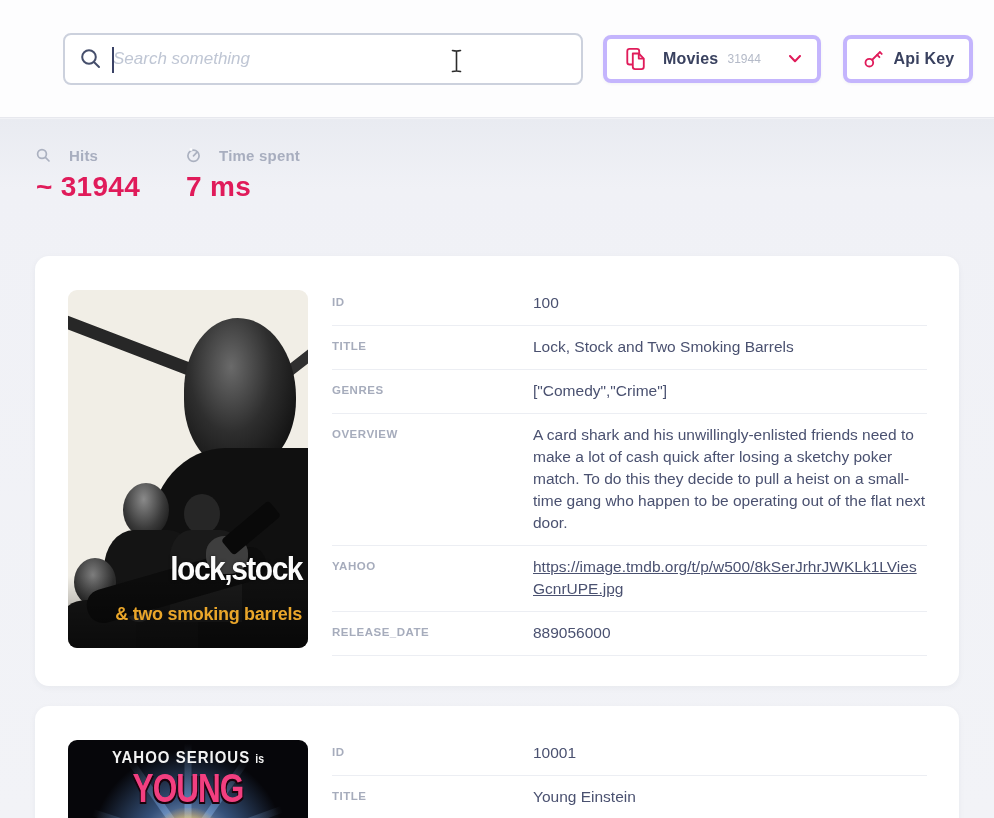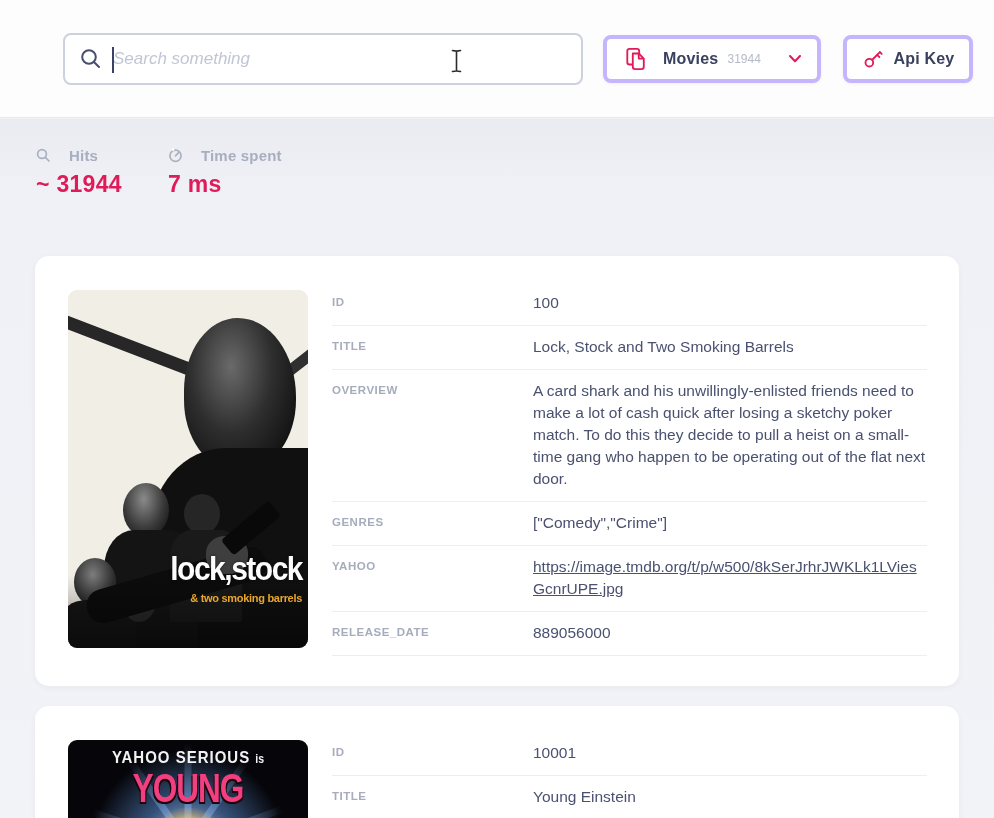--- a/index.html
+++ b/index.html
@@ -35,21 +35,21 @@
   
   .main { position:absolute; top:119px; left:0; width:994px; height:699px;
           background:linear-gradient(180deg,#e9ebf1 0%,#f0f1f6 10%,#f2f3f7 100%); }
 
   
   .stats { position:absolute; top:147px; left:36px; display:flex; }
   .stat { margin-right:46px; }
   .stat-head { display:flex; align-items:center;gap:12px; }
   .stat-head svg { width:15px; height:15px; margin-right:6px; flex:none; }
   .stat-label { font-size:15px; font-weight:bold; color:#a8aebf; letter-spacing:.2px; }
-  .stat-value { margin-top:7px; font-size:23px; font-weight:bold; color:#e01b5a; letter-spacing:.3px; }
+  .stat-value { margin-top:7px; font-size:28px; font-weight:bold; color:#e01b5a; letter-spacing:.3px; }
 
   
   .results { position:absolute; top:256px; left:0; width:994px; }
   .result-card { margin:0 35px 20px 35px; background:#fff; border-radius:14px;
                  box-shadow:0 2px 6px rgba(45,55,85,0.05);
                  display:flex; padding:34px 32px 0 33px; }
   .result-card.card-1 { height:430px; }
   .result-card.card-2 { height:430px; }
   .poster { flex:none; width:240px; height:358px; border-radius:9px; overflow:hidden;
             position:relative; margin-right:24px; }
@@ -90,21 +90,21 @@
   .p1-arm { left:16px; top:278px; width:185px; height:34px; background:#0c0c0c;
             transform:rotate(-16deg); border-radius:16px; }
   .p1-fist { left:138px; top:246px; width:42px; height:38px; background:#3e3e3e; border-radius:45%; }
   .p1-gunbutt { left:152px; top:228px; width:62px; height:20px; background:#090909;
                 transform:rotate(-40deg); border-radius:4px; }
   .p1-shade { left:0; bottom:0; width:100%; height:72px;
               background:linear-gradient(transparent, rgba(0,0,0,0.5)); }
   .p1-title { position:absolute; right:6px; top:262px; font-size:30px; font-weight:bold;
               color:#fcfcfc; letter-spacing:-1.5px; transform:scaleY(1.08);
               text-shadow:0 0 3px rgba(0,0,0,.6); z-index:3; }
-  .p1-sub { position:absolute; right:6px; top:302px; font-size:11px; font-weight:bold;
+  .p1-sub { position:absolute; right:6px; top:314px; font-size:18px; font-weight:bold;
             color:#eaa62a; letter-spacing:-0.3px; z-index:3; }
 
   
   .p2 { background:#06060a; }
   .p2 .ray { position:absolute; left:20px; top:100px; width:200px; height:7px;
              background:linear-gradient(90deg, transparent, rgba(150,190,235,0.85), transparent); }
   .p2-glow { position:absolute; left:18px; top:8px; width:204px; height:200px;
              background:radial-gradient(circle, rgba(185,212,248,0.95) 0%, rgba(90,140,210,0.55) 35%, transparent 68%); }
   .p2-core { position:absolute; left:84px; top:68px; width:72px; height:76px;
              background:radial-gradient(circle, #ffffff 0%, #f5d96b 38%, rgba(240,180,80,0.35) 62%, transparent 75%); }
@@ -209,26 +209,26 @@
     <div class="fields">
       <div class="field-row">
         <div class="field-label">ID</div>
         <div class="field-value">100</div>
       </div>
       <div class="field-row">
         <div class="field-label">TITLE</div>
         <div class="field-value">Lock, Stock and Two Smoking Barrels</div>
       </div>
       <div class="field-row">
+        <div class="field-label">GENRES</div>
+        <div class="field-value">["Comedy","Crime"]</div>
+      </div>
+      <div class="field-row">
         <div class="field-label">OVERVIEW</div>
         <div class="field-value">A card shark and his unwillingly-enlisted friends need to make a lot of cash quick after losing a sketchy poker match. To do this they decide to pull a heist on a small-time gang who happen to be operating out of the flat next door.</div>
-      </div>
-      <div class="field-row">
-        <div class="field-label">GENRES</div>
-        <div class="field-value">["Comedy","Crime"]</div>
       </div>
       <div class="field-row">
         <div class="field-label">YAHOO</div>
         <div class="field-value"><a href="#">https://image.tmdb.org/t/p/w500/8kSerJrhrJWKLk1LViesGcnrUPE.jpg</a></div>
       </div>
       <div class="field-row">
         <div class="field-label">RELEASE_DATE</div>
         <div class="field-value">889056000</div>
       </div>
     </div>

